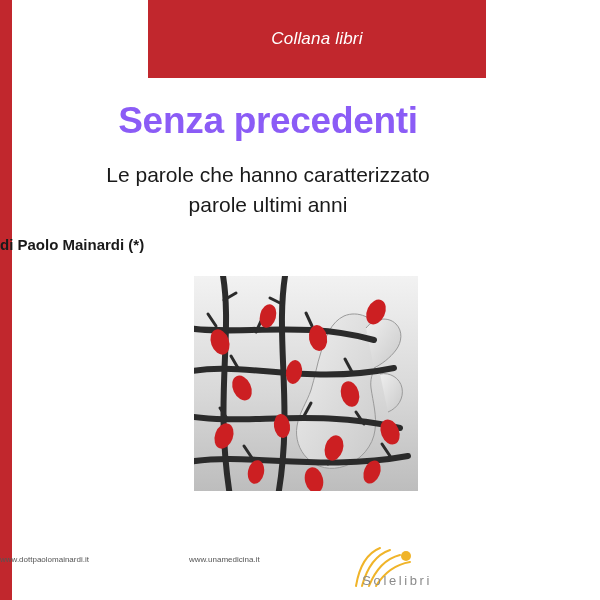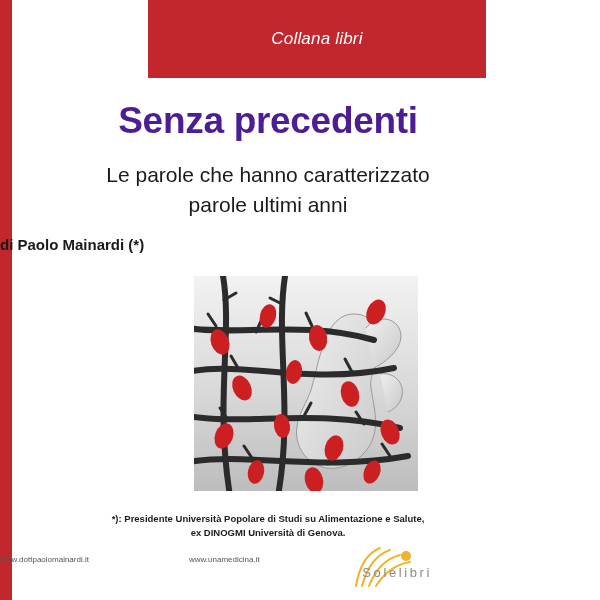--- a/index.html
+++ b/index.html
@@ -53,21 +53,21 @@
     line-height: 1.28;
     letter-spacing: 0.2px;
   }
 
   .title {
     position: absolute;
     left: 0;
     right: 0;
     top: 100px;
     text-align: center;
-    color: #4c1d95;
+    color: #8b5cf6;
     font-size: 37px;
     font-weight: bold;
     letter-spacing: -0.3px;
   }
 
   .subtitle {
     position: absolute;
     left: 0;
     right: 0;
     top: 160px;
@@ -134,21 +134,21 @@
     position: absolute;
     right: 108px;
     bottom: 8px;
     width: 92px;
     height: 46px;
   }
   .logo svg { display: block; }
   .logo-text {
     position: absolute;
     right: 104px;
-    bottom: 20px;
+    bottom: 12px;
     color: #8a8a8a;
     font-size: 13px;
     letter-spacing: 2.6px;
   }
 </style>
 </head>
 <body>
 
 <div class="cover">
 
@@ -226,24 +226,20 @@
         <ellipse cx="88" cy="150" rx="8" ry="12" transform="rotate(-8 88 150)"></ellipse>
         <ellipse cx="140" cy="172" rx="9" ry="13" transform="rotate(18 140 172)"></ellipse>
         <ellipse cx="196" cy="156" rx="9" ry="13" transform="rotate(-22 196 156)"></ellipse>
         <ellipse cx="62" cy="196" rx="8" ry="12" transform="rotate(12 62 196)"></ellipse>
         <ellipse cx="120" cy="204" rx="9" ry="13" transform="rotate(-14 120 204)"></ellipse>
         <ellipse cx="178" cy="196" rx="8" ry="12" transform="rotate(22 178 196)"></ellipse>
       </g>
     </svg>
   </div>
 
-  <div class="footnote">
-    <div>*): Presidente Università Popolare di Studi su Alimentazione e Salute,</div>
-    <div>ex DINOGMI Università di Genova.</div>
-  </div>
 
   <div class="weblinks">
     <span>www.dottpaolomainardi.it</span>
     <span>www.unamedicina.it</span>
   </div>
 
   <div class="logo">
     <svg viewBox="0 0 92 46" xmlns="http://www.w3.org/2000/svg" aria-hidden="true">
       <g stroke="#f0b429" stroke-width="2" fill="none" stroke-linecap="round">
         <path d="M20 40 C 24 16, 34 6, 44 2"></path>

